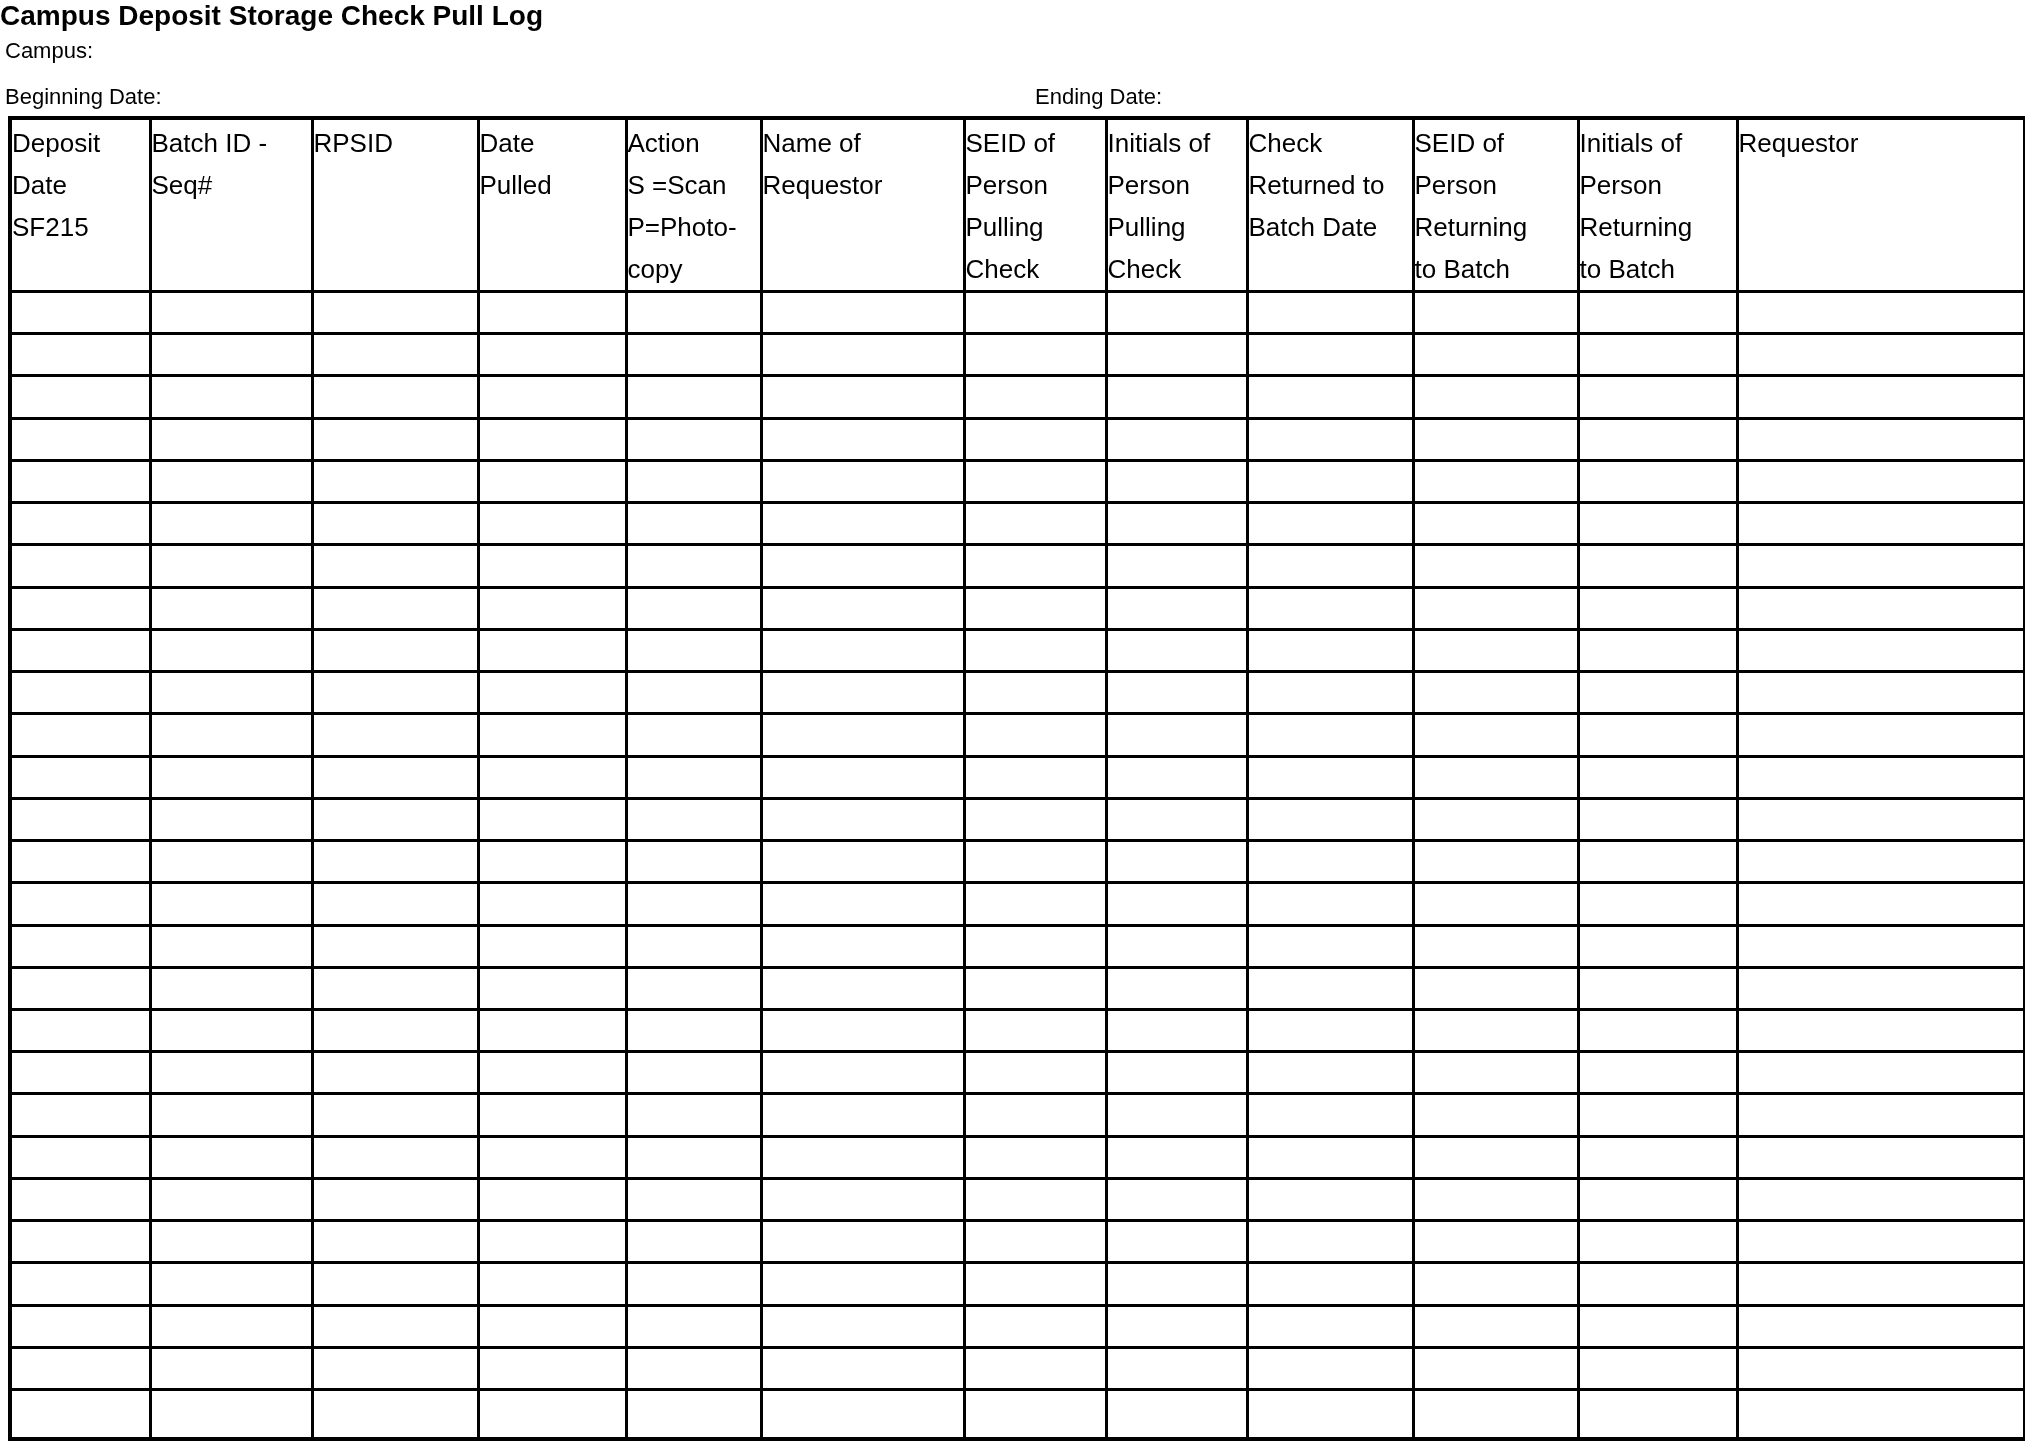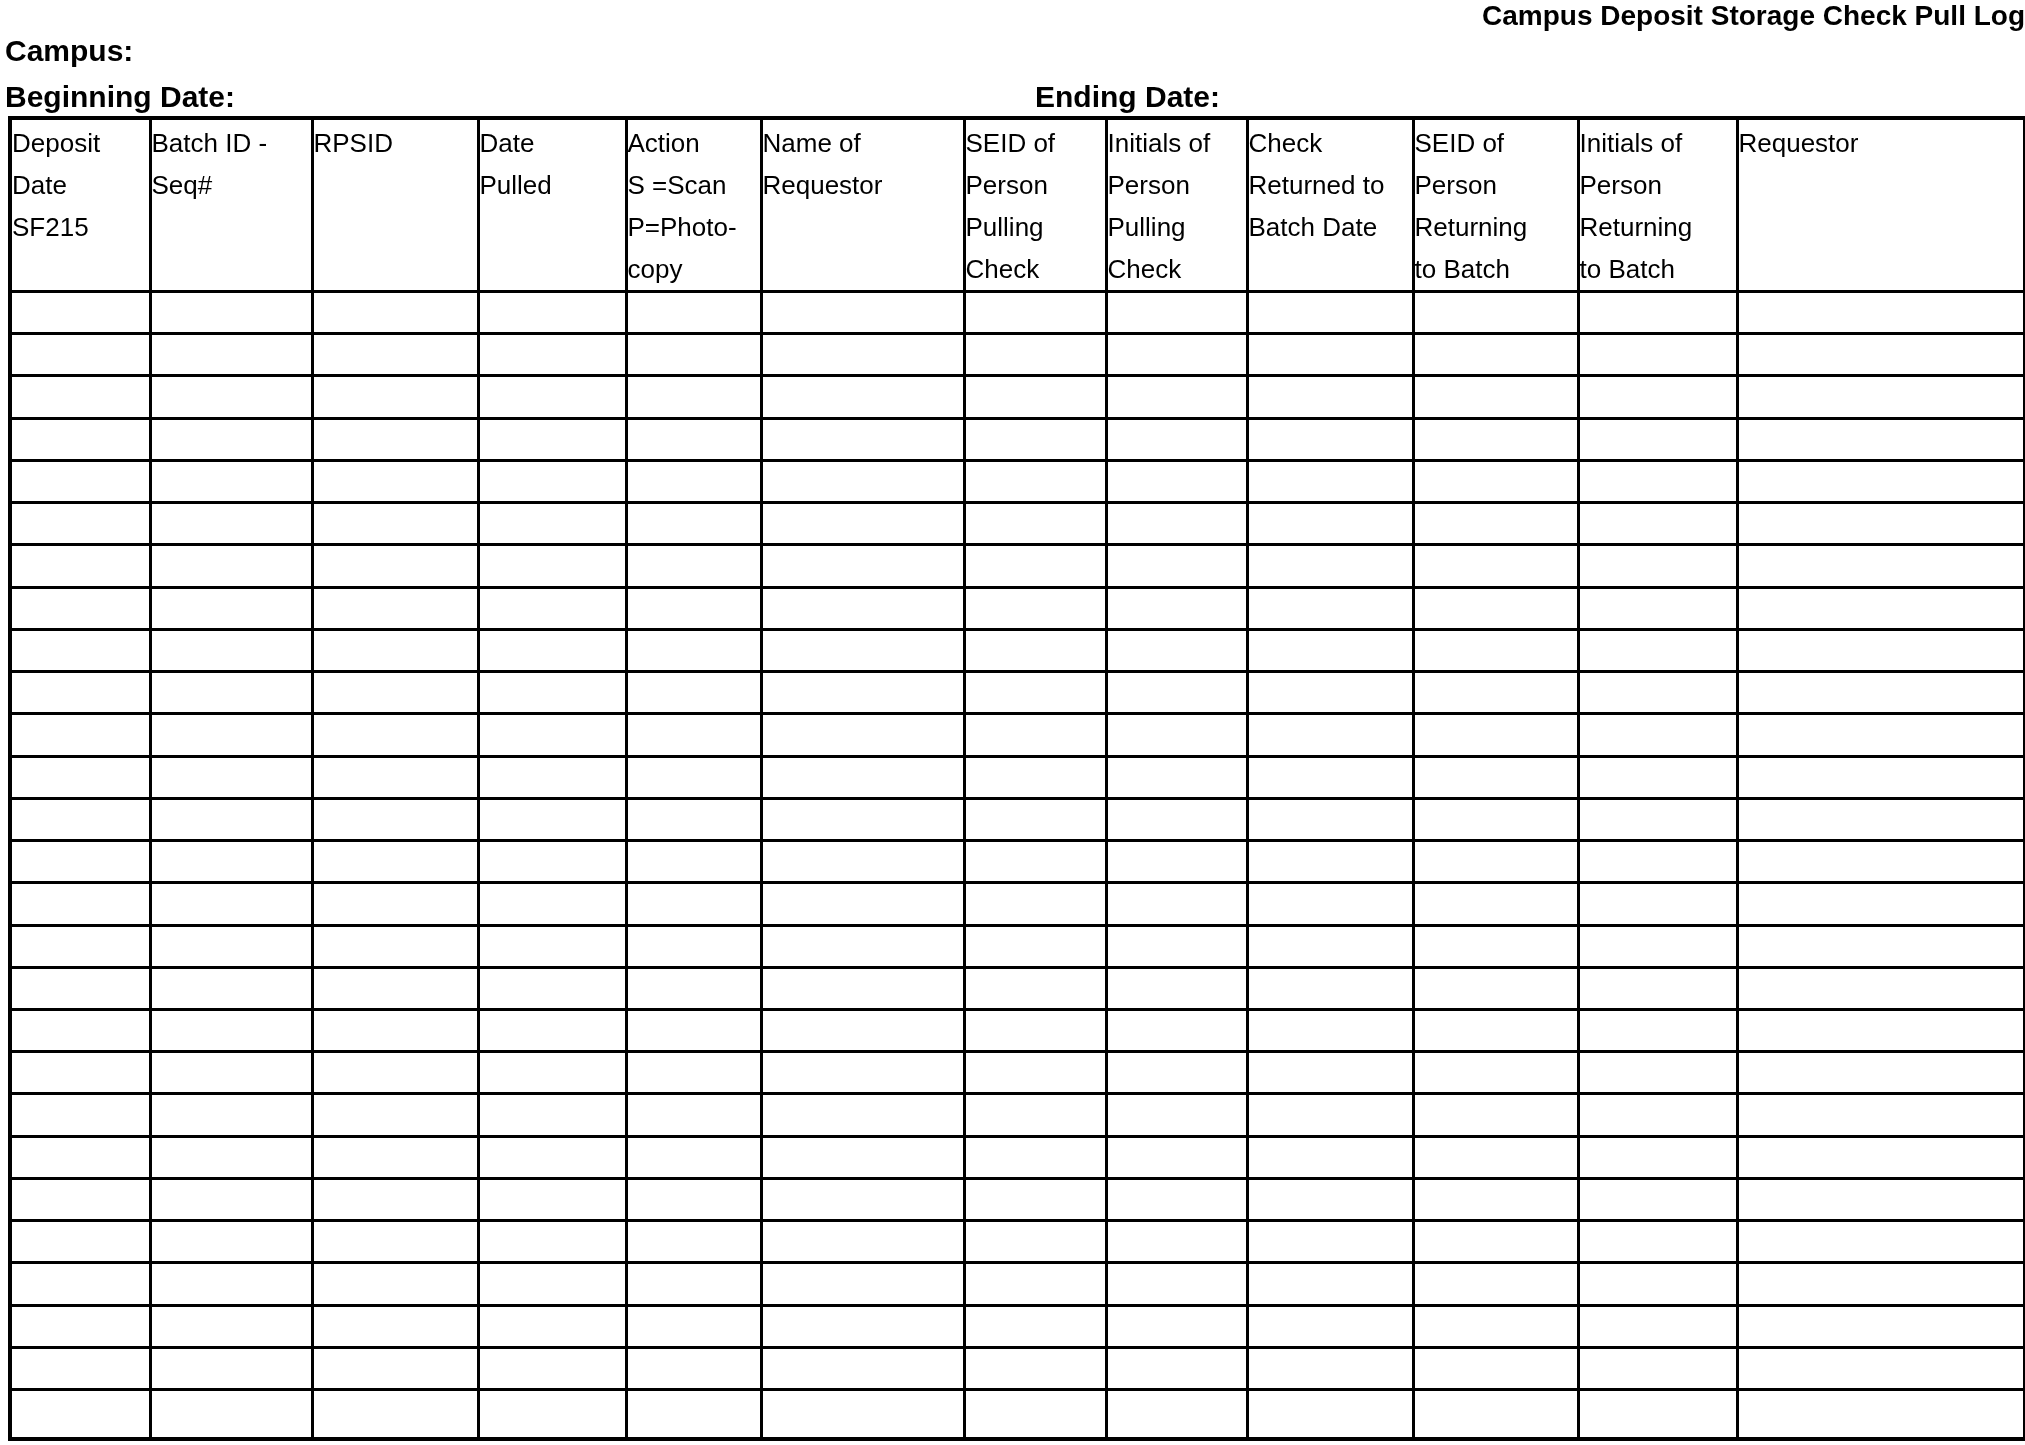--- a/index.html
+++ b/index.html
@@ -14,31 +14,31 @@
     background: #ffffff;
     color: #000000;
     font-family: "Liberation Sans", sans-serif;
     overflow: hidden;
   }
   .form-title {
     position: absolute;
     top: 0px;
     left: 0;
     right: 0;
-    text-align: right;
+    text-align: left;
     font-size: 28px;
     font-weight: bold;
     line-height: 32px;
     letter-spacing: 0px;
   }
   .top-label {
     position: absolute;
-    font-size: 30px;
+    font-size: 22px;
     line-height: 34px;
-    font-weight: bold;
+    font-weight: normal;
   }
   .campus-label    { left: 5px;    top: 34px; }
   .beginning-label { left: 5px;    top: 80px; }
   .ending-label    { left: 1035px; top: 80px; }
 
   table.log {
     position: absolute;
     left: 8px;
     top: 116px;
     width: 2015px;

